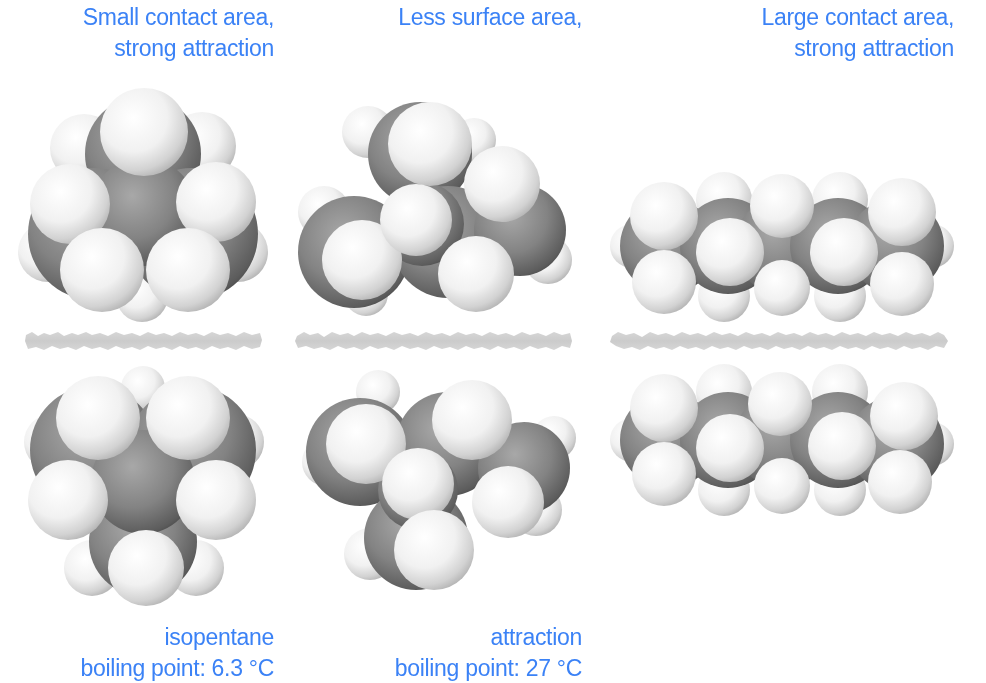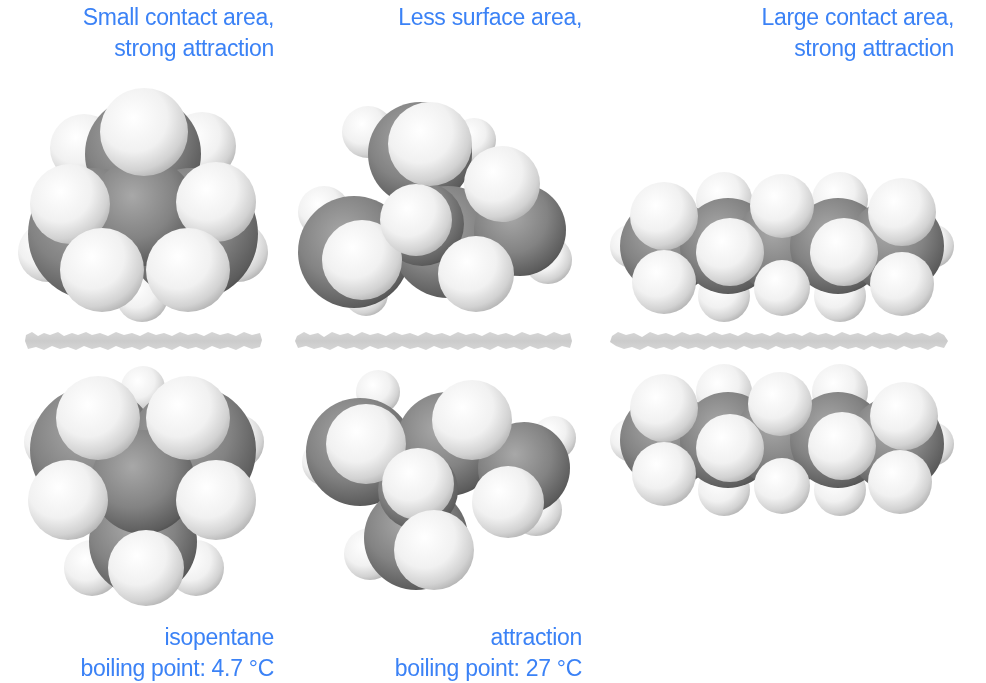--- a/index.html
+++ b/index.html
@@ -94,21 +94,21 @@
       <circle cx="72" cy="46" r="42" fill="url(#gH)"></circle>
       <circle cx="162" cy="46" r="42" fill="url(#gH)"></circle>
       <circle cx="42" cy="128" r="40" fill="url(#gH)"></circle>
       <circle cx="190" cy="128" r="40" fill="url(#gH)"></circle>
       <circle cx="120" cy="196" r="38" fill="url(#gH)"></circle>
     </svg>
   </div>
 
   <div class="caption bottom">
     <span>isopentane</span>
-    <span>boiling point: 4.7 °C</span>
+    <span>boiling point: 6.3 °C</span>
   </div>
 </div>
 
 <div class="column col-2">
   <div class="caption top">
     <span>Less surface area,</span>
   </div>
 
   <div class="molecule" style="left:12px; top:92px;">
     <svg width="272" height="212" viewBox="0 0 272 212">

